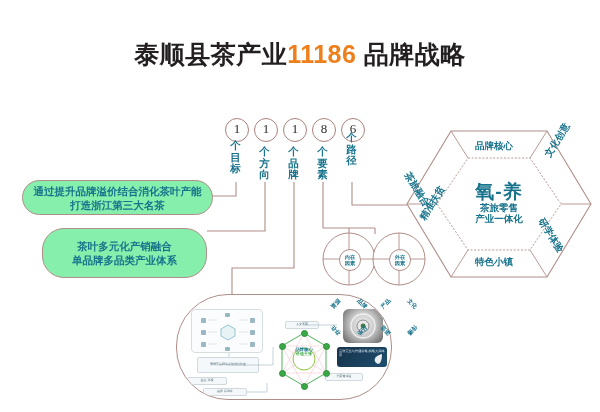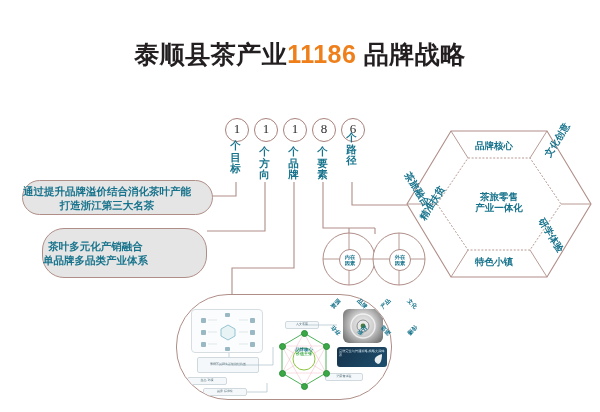--- a/index.html
+++ b/index.html
@@ -35,23 +35,23 @@
   .nlabel{
     position:absolute;width:13px;
     font-size:10.5px;line-height:11.5px;
     color:#17738c;font-weight:bold;text-align:center;
     letter-spacing:0px;
   }
 
   
   .pill{
     position:absolute;
-    border:1.2px solid #b08e88;border-radius:22px;background:#e5e5e5;
+    border:1.2px solid #b08e88;border-radius:22px;background:#86efac;
     color:#17738c;font-weight:bold;
-    display:flex;align-items:center;justify-content:flex-start;
+    display:flex;align-items:center;justify-content:center;
     text-align:center;line-height:14px;
     font-size:10.5px;
     box-sizing:border-box;
   }
   .pill span{display:block;}
 
   
   .wheel{position:absolute;width:54px;height:54px;}
   .wheel .hub{
     position:absolute;left:17px;top:17px;width:20px;height:20px;
@@ -231,20 +231,21 @@
 
       <line x1="64" y1="30" x2="47" y2="3" stroke="#b08e88" stroke-width="0.9"></line>
       <line x1="126" y1="30" x2="143" y2="3" stroke="#b08e88" stroke-width="0.9"></line>
       <line x1="157" y1="76" x2="187" y2="76" stroke="#b08e88" stroke-width="0.9"></line>
       <line x1="126" y1="122" x2="143" y2="149" stroke="#b08e88" stroke-width="0.9"></line>
       <line x1="64" y1="122" x2="47" y2="149" stroke="#b08e88" stroke-width="0.9"></line>
       <line x1="33" y1="76" x2="3" y2="76" stroke="#b08e88" stroke-width="0.9"></line>
     </svg>
 
     <div class="hexcenter">
+      <div class="big">氧-养</div>
       <div class="sub">茶旅零售</div>
       <div class="sub">产业一体化</div>
     </div>
 
     <div class="hexlbl" style="left:71px;top:12px;">品牌核心</div>
     <div class="hexlbl" style="left:71px;top:128px;">特色小镇</div>
     <div class="hexlbl" style="left:8px;top:42px;transform:rotate(58deg);transform-origin:left top;">茶旅融合</div>
     <div class="hexlbl" style="left:13px;top:88px;transform:rotate(-58deg);transform-origin:left top;">精准扶贫</div>
     <div class="hexlbl" style="left:138px;top:25px;transform:rotate(-58deg);transform-origin:left top;">文化创意</div>
     <div class="hexlbl" style="left:142px;top:88px;transform:rotate(58deg);transform-origin:left top;">研学体验</div>

